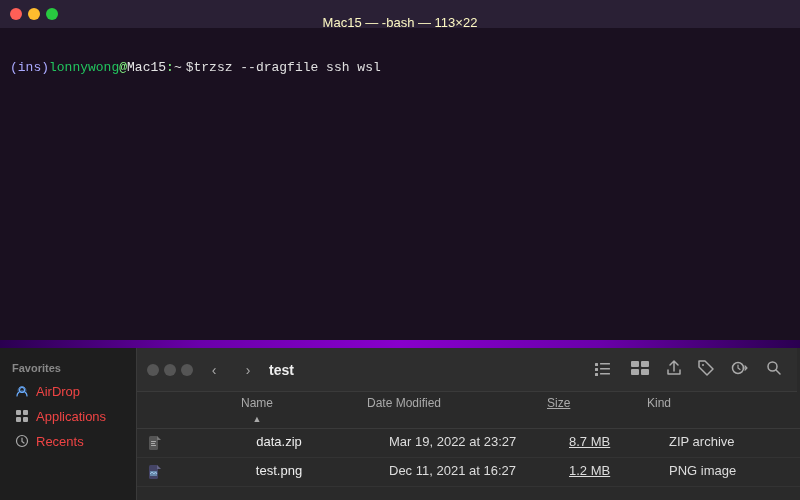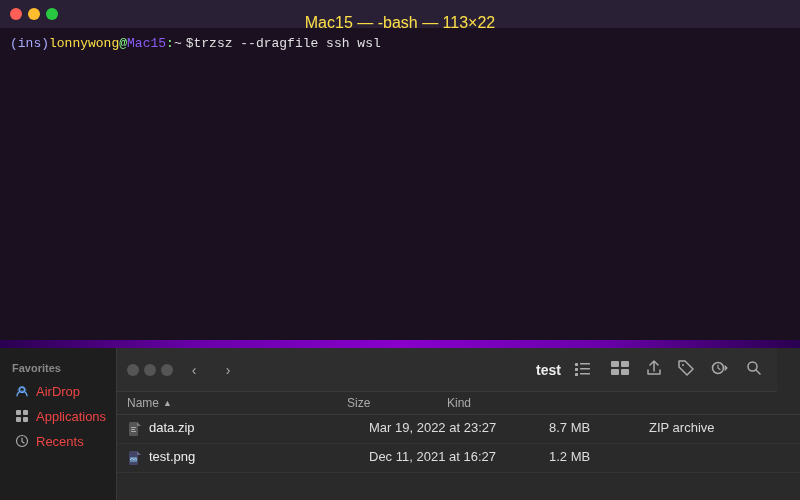--- a/index.html
+++ b/index.html
@@ -33,63 +33,63 @@
     .traffic-light {
       width: 12px;
       height: 12px;
       border-radius: 50%;
     }
     .tl-close { background: #ff5f57; }
     .tl-minimize { background: #ffbd2e; }
     .tl-maximize { background: #28c940; }
 
     .terminal-title {
-      color: #fde047;
-      font-size: 16px;
+      color: #fef9c3;
+      font-size: 13px;
       margin-top: 17px;
     }
 
     .terminal-body {
       padding: 8px 10px;
       color: #e0e0e0;
       font-family: 'Menlo', 'Monaco', 'Courier New', monospace;
       font-size: 13px;
       height: 312px;
       background: #1a1020;
     }
 
     .terminal-prompt {
       display: flex;
       align-items: flex-end;
     }
 
     .prompt-ins { color: #aaaaff; }
-    .prompt-user { color: #fde047; }
+    .prompt-user { color: #22c55e; }
     .prompt-at { color: #88ff88; }
-    .prompt-host { color: #8b5cf6; }
+    .prompt-host { color: #e5e5e5; margin-top: 24px; }
     .prompt-colon { color: #88ff88; }
     .prompt-command { color: #e0e0e0; }
 
     
     .divider-bar {
       height: 8px;
       background: linear-gradient(to right, #2a0050, #6a00aa, #8800cc, #6a00aa, #2a0050);
     }
 
     
     .finder-window {
       width: 800px;
       height: 152px;
       background: #2a2a2a;
       display: flex;
     }
 
     
     .finder-sidebar {
-      width: 117px;
+      width: 137px;
       background: #1e1e1e;
       padding: 10px 0;
       border-right: 1px solid #3a3a3a;
       flex-shrink: 0;
     }
 
     .finder-toolbar {
       height: 44px;
       background: #2e2e2e;
       border-bottom: 1px solid #3a3a3a;
@@ -158,21 +158,21 @@
       cursor: pointer;
       display: flex;
       align-items: center;
       justify-content: center;
       font-size: 14px;
       border-radius: 4px;
     }
 
     .toolbar-path {
       flex: 1;
-      text-align: right;
+      text-align: left;
       font-size: 14px;
       font-weight: 600;
       color: #eee;
     }
 
     .toolbar-right {
       display: flex;
       align-items: center;
       gap: 6px;
     }
@@ -193,23 +193,23 @@
 
     .file-list-header {
       display: flex;
       padding: 4px 10px;
       border-bottom: 1px solid #3a3a3a;
       font-size: 12px;
       color: #aaa;
       background: #2a2a2a;
     }
 
-    .col-name { width: 220px; display: flex; align-items: center; gap: 4px; }
+    .col-name { width: 220px; display: flex; align-items: center; gap: 4px; flex-direction: column; }
     .col-date { width: 180px; }
-    .col-size { width: 100px; }
+    .col-size { width: 100px; text-decoration: underline; }
     .col-kind { flex: 1; }
 
     .file-row {
       display: flex;
       padding: 5px 10px;
       align-items: flex-start;
       font-size: 13px;
       color: #ddd;
       border-bottom: 1px solid #333;
     }
@@ -359,20 +359,21 @@
         </span>
       </div>
     </div>
 
     <div class="file-list">
       <div class="file-list-header">
         <div class="col-name">
           <span>Name</span>
           <span style="font-size:9px;">▲</span>
         </div>
+        <div class="col-date">Date Modified</div>
         <div class="col-size">Size</div>
         <div class="col-kind">Kind</div>
       </div>
 
       <div class="file-row">
         <div class="file-icon">
           <svg viewBox="0 0 14 16" fill="none" xmlns="http://www.w3.org/2000/svg">
             <rect x="1" y="1" width="9" height="14" rx="1.5" fill="#555"></rect>
             <path d="M9 1v4h4L9 1z" fill="#777"></path>
             <rect x="3" y="6" width="5" height="1" rx="0.3" fill="#aaa"></rect>
@@ -391,16 +392,17 @@
           <svg viewBox="0 0 14 16" fill="none" xmlns="http://www.w3.org/2000/svg">
             <rect x="1" y="1" width="9" height="14" rx="1.5" fill="#446"></rect>
             <path d="M9 1v4h4L9 1z" fill="#668"></path>
             <rect x="2" y="7" width="7" height="5" rx="0.5" fill="#6688aa"></rect>
             <path d="M2 10l2-2 2 2 1.5-2L9 10" stroke="#aaccee" stroke-width="0.8" fill="none"></path>
           </svg>
         </div>
         <div class="col-name" style="color:#eee;">test.png</div>
         <div class="col-date">Dec 11, 2021 at 16:27</div>
         <div class="col-size">1.2 MB</div>
+        <div class="col-kind">PNG image</div>
       </div>
     </div>
   </div>
 </div>
 
 </body></html>

